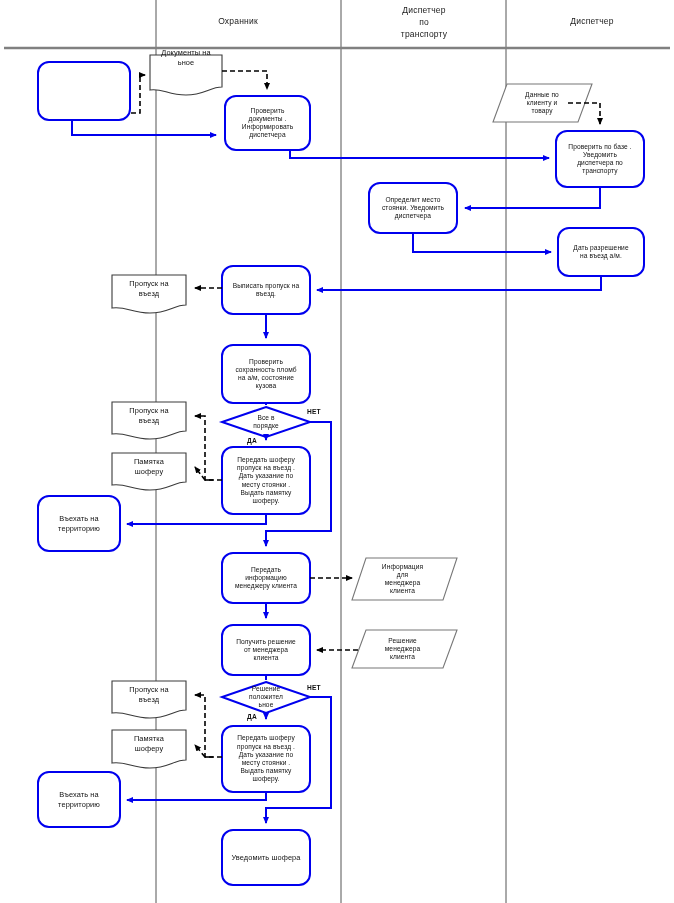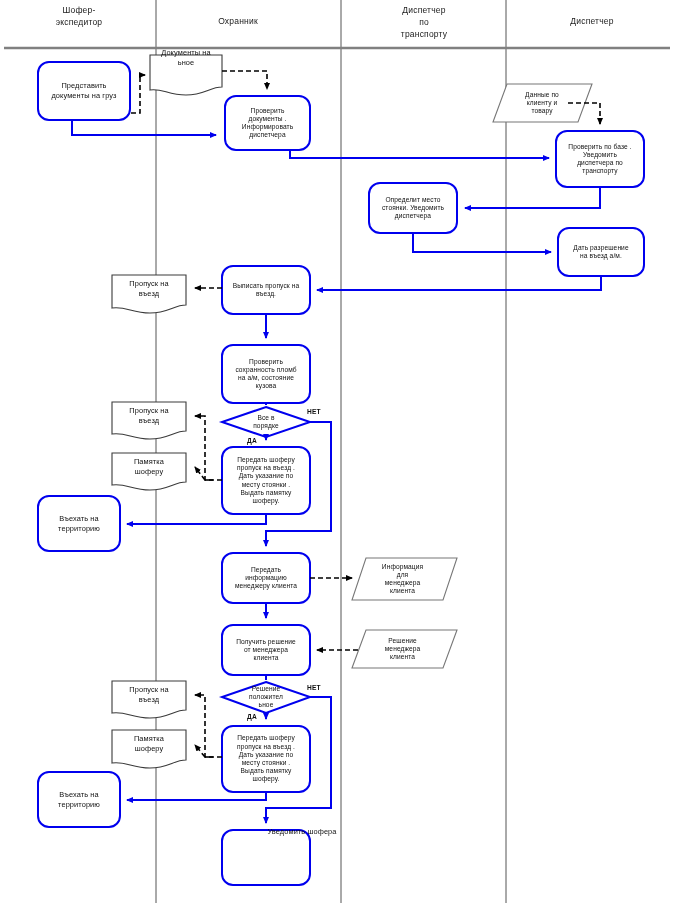--- a/index.html
+++ b/index.html
@@ -191,42 +191,32 @@
       <path d="M222,757 L205,757 L205,695 L195,695" marker-end="url(#arrow-black)"></path>
       <path d="M205,757 L195,745" marker-end="url(#arrow-black)"></path>
     </g>
 
     <g fill="none" stroke="#000000" stroke-width="1.6">
       <path d="M205,480 L213,480"></path>
       <path d="M205,757 L213,757"></path>
     </g>
   </svg>
 
-  <div class="lane-header" style="left:14px; top:4px; width:130px;">
-    <div>Шофер-</div>
-    <div>экспедитор</div>
-  </div>
   <div class="lane-header" style="left:168px; top:15px; width:140px;">
     <div>Охранник</div>
   </div>
   <div class="lane-header" style="left:358px; top:4px; width:132px;">
     <div>Диспетчер</div>
     <div>по</div>
     <div>транспорту</div>
   </div>
   <div class="lane-header" style="left:522px; top:15px; width:140px;">
     <div>Диспетчер</div>
   </div>
 
-  <div class="node-label" style="left:38px; top:62px; width:92px; height:58px;">
-    <div>
-      <div>Представить</div>
-      <div>документы на груз</div>
-    </div>
-  </div>
 
   <div class="node-label doc" style="left:150px; top:44px; width:72px; height:36px;">
     <div style="width:100%">
       <div>Документы на</div>
       <div>ьное</div>
     </div>
   </div>
 
   <div class="node-label tiny" style="left:225px; top:96px; width:85px; height:54px;">
     <div>
@@ -403,19 +393,19 @@
     </div>
   </div>
 
   <div class="node-label" style="left:38px; top:772px; width:82px; height:55px;">
     <div>
       <div>Въехать на</div>
       <div>территорию</div>
     </div>
   </div>
 
-  <div class="node-label" style="left:222px; top:804px; width:88px; height:55px;margin-left:36px;">
+  <div class="node-label" style="left:222px; top:830px; width:88px; height:55px;">
     <div>
       <div>Уведомить шофера</div>
     </div>
   </div>
 
 </div>
 
 </body></html>

